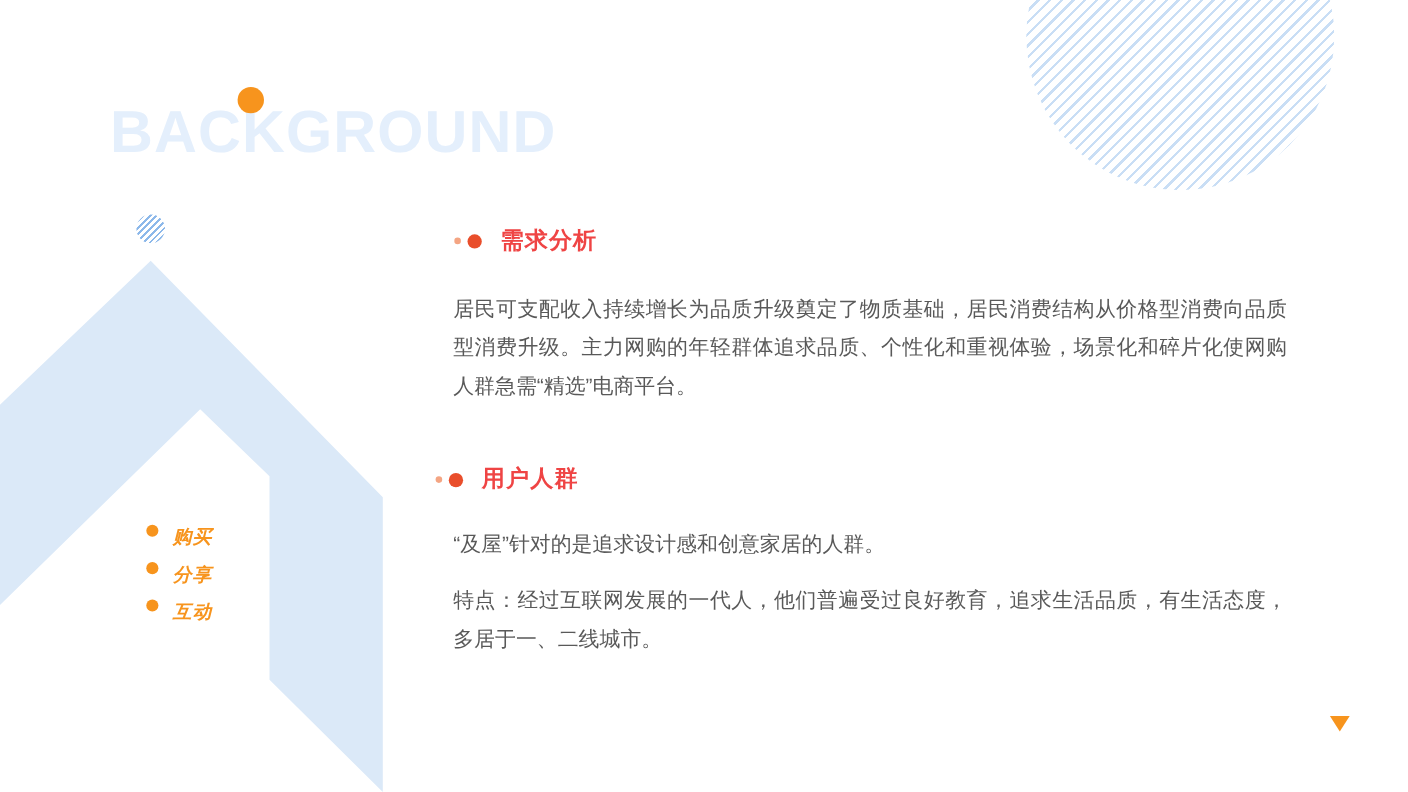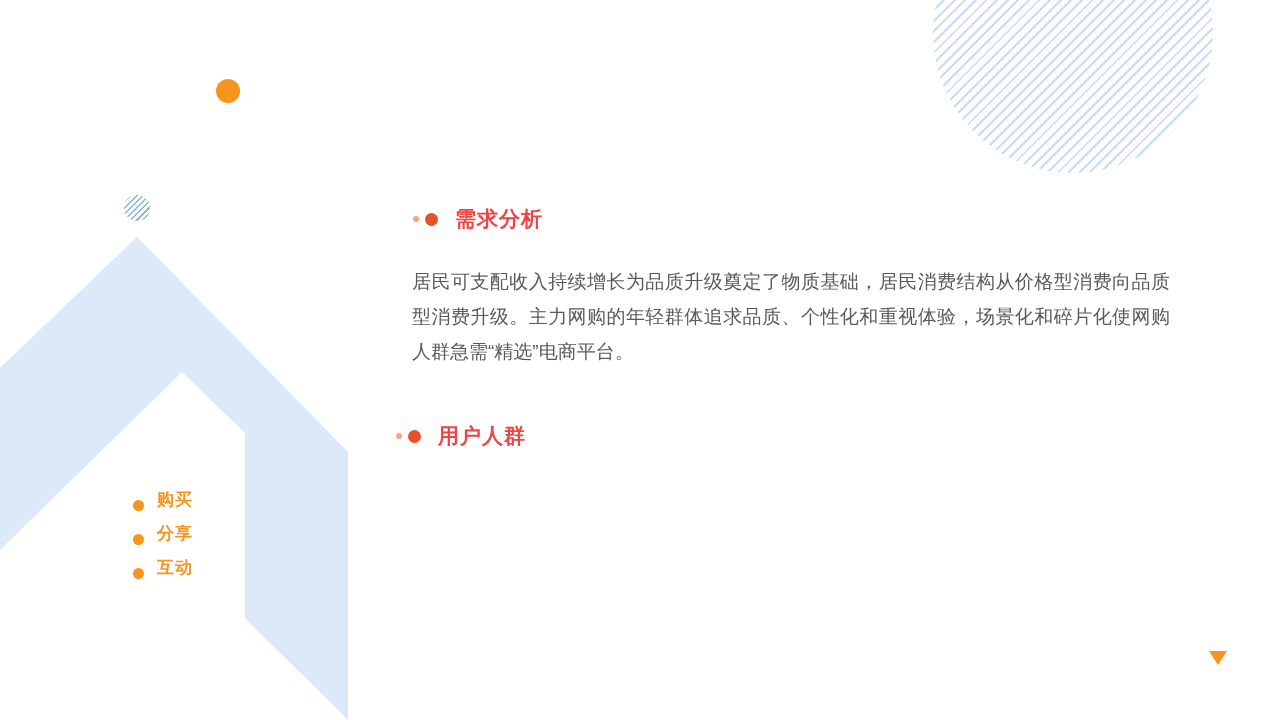--- a/index.html
+++ b/index.html
@@ -119,22 +119,23 @@
 
   
   .side-list {
     position: absolute;
     left: 133px; top: 477px;
     margin: 0; padding: 0;
     list-style: none;
   }
   .side-list li {
     display: flex;
-    align-items: flex-end;
+    align-items: flex-start;
     height: 34px;
+    font-style: italic;
   }
   .side-bullet-dot {
     width: 11px; height: 11px;
     border-radius: 50%;
     background: #F7941D;
     margin-right: 13px;
   }
   .side-list .lbl {
     font-size: 17px;
     font-weight: bold;
@@ -148,35 +149,40 @@
 
 <div class="slide">
 
   <div class="circle-striped-lg"></div>
   <div class="circle-striped-sm"></div>
 
   <svg class="chevron-svg" width="1280" height="720" viewBox="0 0 1280 720">
     <polygon points="137,237 0,368 0,550 182,372 245,433 245,618 348,720 348,452" fill="#DBE9F8"></polygon>
   </svg>
 
+  <div class="title-en">BACKGROUND</div>
   <div class="title-dot"></div>
 
   <div class="sec-head pos-1">
     <span class="dot-sm"></span>
     <span class="dot-lg"></span>
     <h2>需求分析</h2>
   </div>
   <div class="body-block pos-1">
     <p>居民可支配收入持续增长为品质升级奠定了物质基础，居民消费结构从价格型消费向品质型消费升级。主力网购的年轻群体追求品质、个性化和重视体验，场景化和碎片化使网购人群急需“精选”电商平台。</p>
   </div>
 
   <div class="sec-head pos-2">
     <span class="dot-sm"></span>
     <span class="dot-lg"></span>
     <h2>用户人群</h2>
+  </div>
+  <div class="body-block pos-2">
+    <p>“及屋”针对的是追求设计感和创意家居的人群。</p>
+    <p>特点：经过互联网发展的一代人，他们普遍受过良好教育，追求生活品质，有生活态度，多居于一、二线城市。</p>
   </div>
 
   <ul class="side-list">
     <li>
       <span class="side-bullet-dot"></span>
       <span class="lbl">购买</span>
     </li>
     <li>
       <span class="side-bullet-dot"></span>
       <span class="lbl">分享</span>

